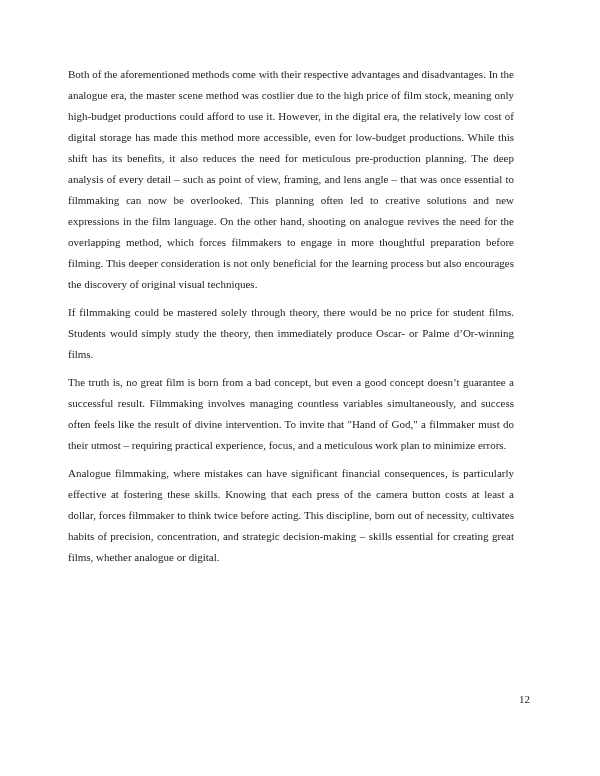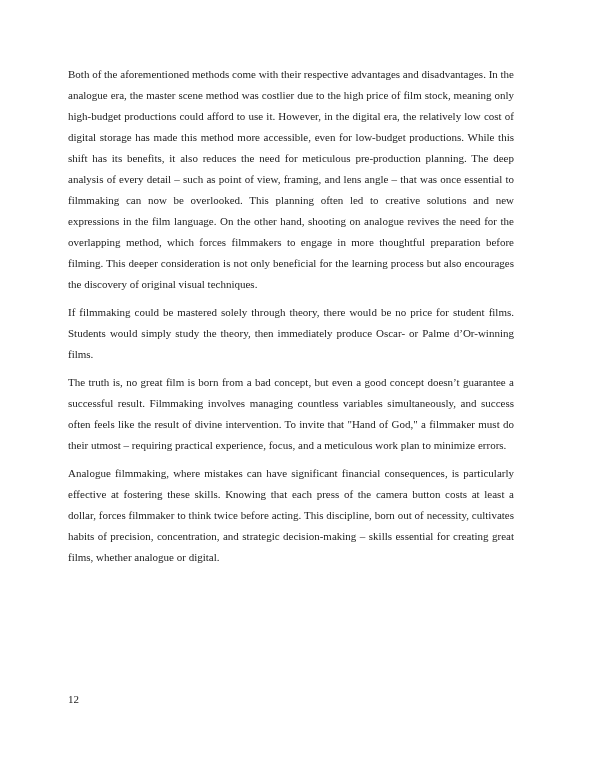--- a/index.html
+++ b/index.html
@@ -27,20 +27,21 @@
     line-height: 21px;
     color: #222222;
     text-align: justify;
     margin: 0 16px 7px 0;
   }
   .page-footer {
     position: absolute;
     left: 68px;
     top: 689px;
     width: 462px;
+    text-align: right;
   }
   .page-number {
     font-size: 11px;
     line-height: 14px;
     color: #222222;
   }
 </style>
 </head>
 <body>
 

